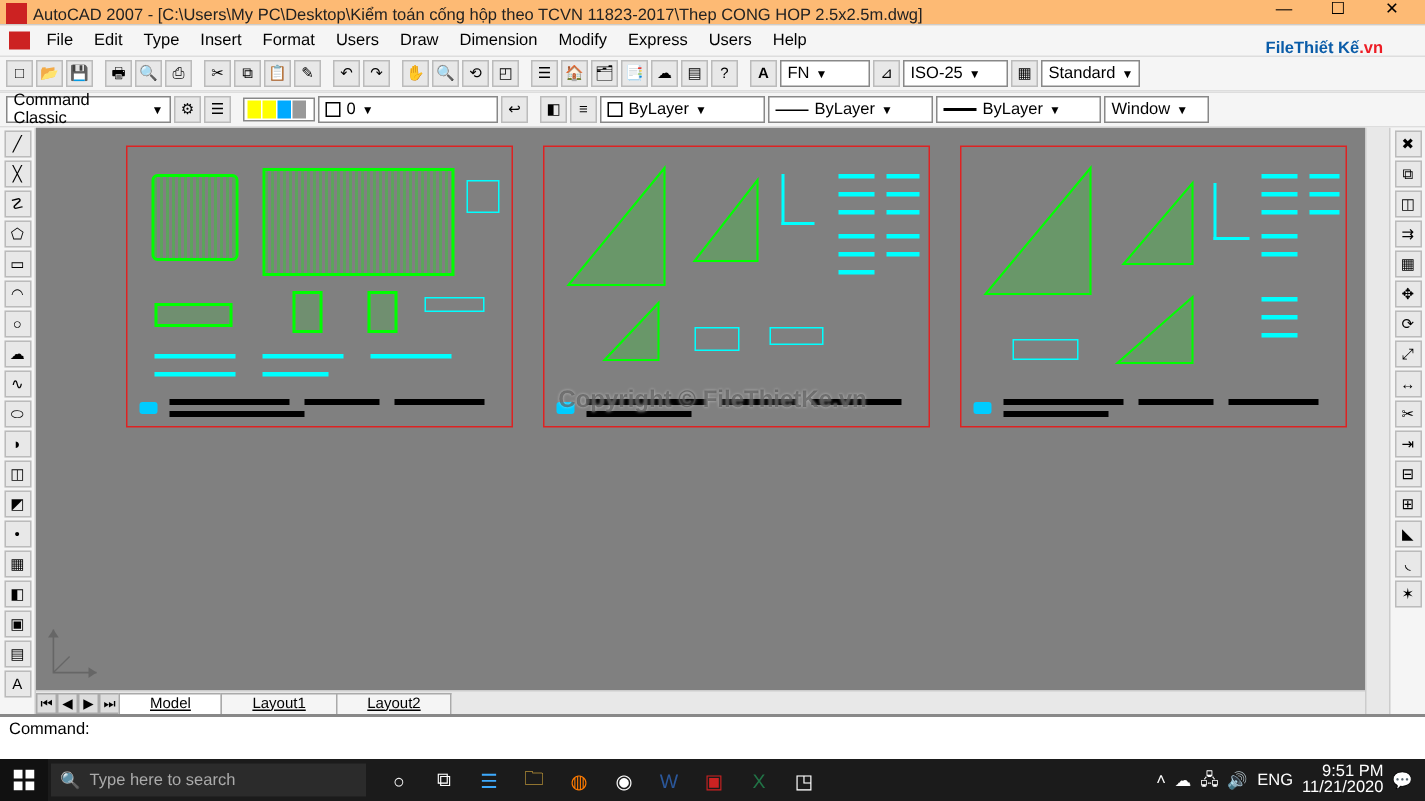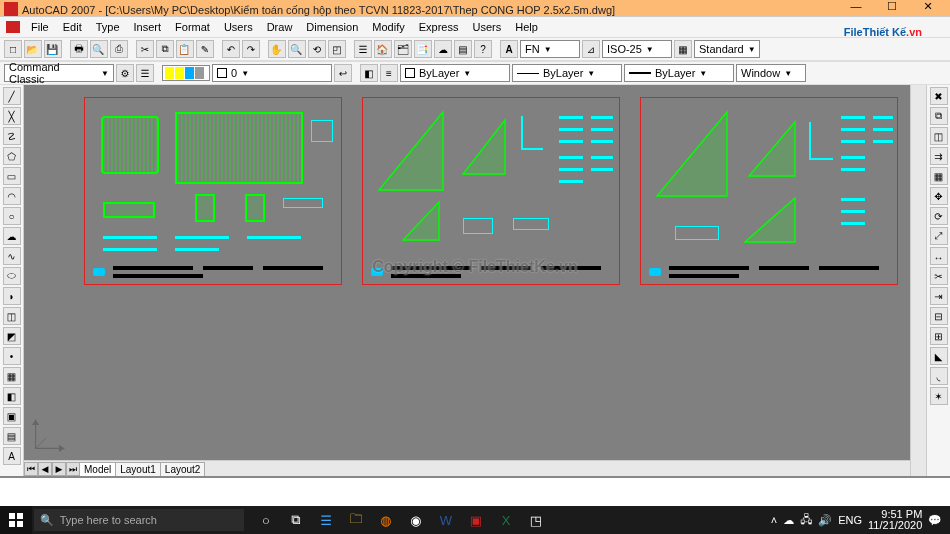--- a/index.html
+++ b/index.html
@@ -25,21 +25,21 @@
 
 .main-area { flex: 1; display: flex; overflow: hidden; }
 
 .side-toolbar { width: 24px; background: #f5f5f5; border-right: 1px solid #ccc; display: flex; flex-direction: column; padding: 2px 0; gap: 2px; align-items: center; }
 .side-toolbar.right { border-left: 1px solid #ccc; border-right: none; }
 .side-toolbar .tb { width: 18px; height: 18px; background: #e8e8e8; border: 1px solid #bbb; display: flex; align-items: center; justify-content: center; font-size: 10px; cursor: pointer; }
 
 .canvas-wrap { flex: 1; display: flex; flex-direction: column; }
 .canvas { flex: 1; background: #808080; position: relative; overflow: hidden; }
 .scroll-h { height: 16px; background: #e8e8e8; border-top: 1px solid #ccc; display: flex; align-items: center; }
-.scroll-h .tab { padding: 1px 4px; background: #f5f5f5; border: 1px solid #aaa; border-bottom: none; margin-left: -1px; cursor: pointer; font-size: 10px; }
+.scroll-h .tab { padding: 1px 20px; background: #f5f5f5; border: 1px solid #aaa; border-bottom: none; margin-left: -1px; cursor: pointer; font-size: 10px; text-decoration: underline; }
 .scroll-h .tab.active { background: #fff; }
 .scroll-h .navbtn { width: 14px; height: 14px; background: #ddd; border: 1px solid #aaa; text-align: center; line-height: 12px; font-size: 9px; cursor: pointer; }
 .scroll-v { width: 16px; background: #e8e8e8; border-left: 1px solid #ccc; }
 
 .ucs-icon { position: absolute; left: 8px; bottom: 8px; width: 36px; height: 36px; pointer-events: none; }
 
 .sheet { position: absolute; background: transparent; border: 1px solid #d22; }
 .sheet .shape-a { position: absolute; border: 2px solid #0f0; background: rgba(0,255,0,0.12); }
 .sheet .shape-b { position: absolute; border: 1px solid #0ff; }
 .sheet .hatch { background: repeating-linear-gradient(90deg, rgba(0,255,0,0.28) 0, rgba(0,255,0,0.28) 2px, transparent 2px, transparent 4px); }
@@ -328,20 +328,21 @@
     <span class="tb">⇥</span>
     <span class="tb">⊟</span>
     <span class="tb">⊞</span>
     <span class="tb">◣</span>
     <span class="tb">◟</span>
     <span class="tb">✶</span>
   </div>
 </div>
 
 <div class="cmd-area">
+  <div>Command:</div>
 </div>
 
 <div class="taskbar">
   <div class="start">
     <svg width="14" height="14">
         <rect x="0" y="0" width="6" height="6" fill="#fff"></rect>
         <rect x="8" y="0" width="6" height="6" fill="#fff"></rect>
         <rect x="0" y="8" width="6" height="6" fill="#fff"></rect>
         <rect x="8" y="8" width="6" height="6" fill="#fff"></rect>
       </svg>

